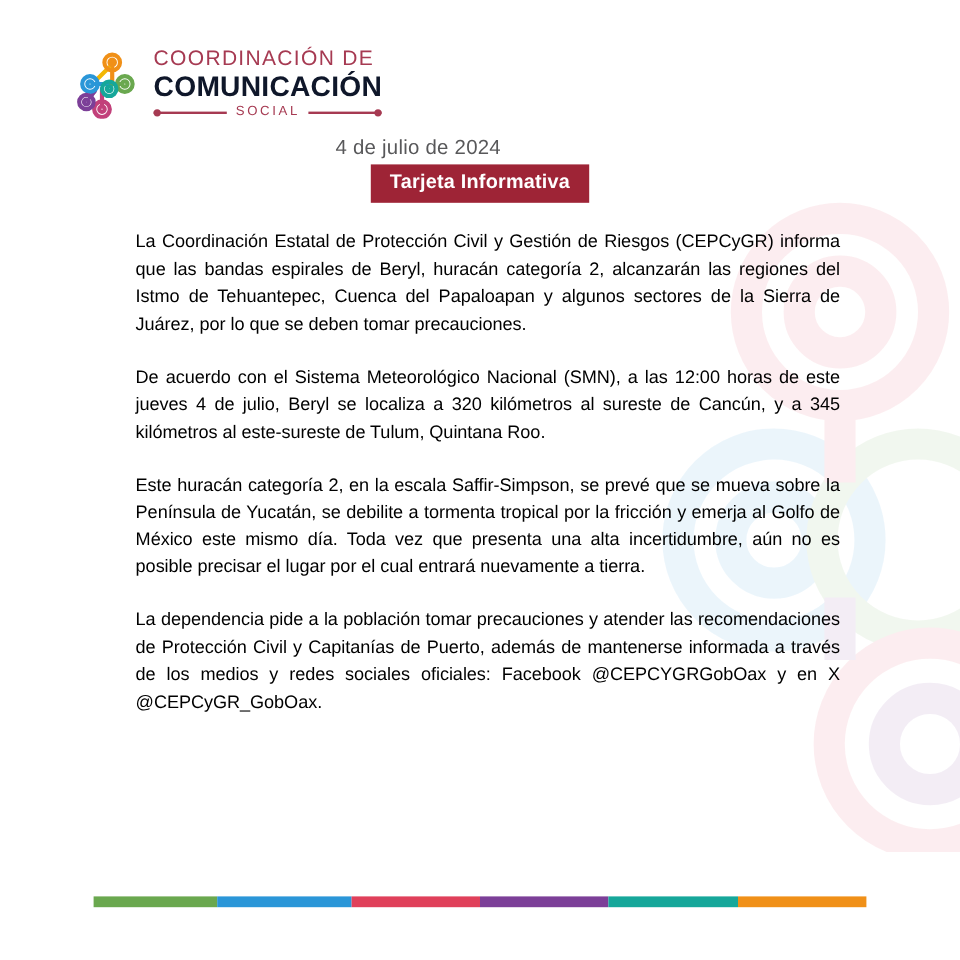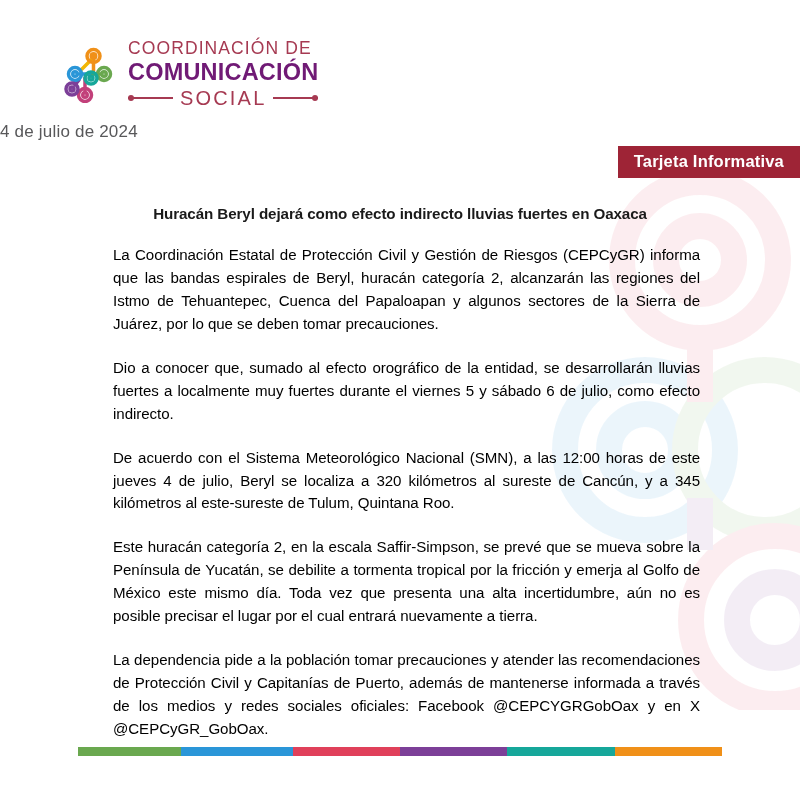--- a/index.html
+++ b/index.html
@@ -52,21 +52,21 @@
   }
   .logo-line1 {
     font-size: 17.5px;
     letter-spacing: 1.1px;
     color: #a63a52;
     font-weight: 400;
   }
   .logo-line2 {
     font-size: 23.5px;
     letter-spacing: 0.2px;
-    color: #701a75;
+    color: #0f172a;
     font-weight: 700;
     margin-top: 3px;
   }
   .logo-line3-wrap {
     display: flex;
     align-items: center;
     margin-top: 4px;
   }
   .logo-rule {
     height: 2px;
@@ -79,42 +79,42 @@
     position: absolute;
     top: -2px;
     width: 6px;
     height: 6px;
     border-radius: 50%;
     background: #a63a52;
   }
   .logo-rule.left::before { left: 0; }
   .logo-rule.right::before { right: 0; }
   .logo-line3 {
-    font-size: 20px;
+    font-size: 11px;
     letter-spacing: 2.2px;
     color: #a63a52;
     font-weight: 400;
     padding: 0 7px;
   }
 
   
   .date-row {
-    text-align: left;
+    text-align: center;
     padding-right: 103px;
     margin-top: 14px;
   }
   .date-text {
     font-size: 17px;
     color: #58585a;
     letter-spacing: 0.2px;
   }
 
   
   .banner-row {
-    text-align: right;
+    text-align: center;
     margin-top: 4px;
   }
   .banner {
     display: inline-block;
     background: #9e2436;
     color: #ffffff;
     font-size: 16.5px;
     font-weight: 600;
     padding: 6px 16px 7px 16px;
     letter-spacing: 0.2px;
@@ -215,25 +215,23 @@
   </div>
 
   <div class="date-row">
     <span class="date-text">4 de julio de 2024</span>
   </div>
 
   <div class="banner-row">
     <span class="banner">Tarjeta Informativa</span>
   </div>
 
-  <div class="headline">Huracán Beryl dejará como efecto indirecto lluvias fuertes en Oaxaca</div>
 
   <div class="body-wrap">
     <p class="para">La Coordinación Estatal de Protección Civil y Gestión de Riesgos (CEPCyGR) informa que las bandas espirales de Beryl, huracán categoría 2, alcanzarán las regiones del Istmo de Tehuantepec, Cuenca del Papaloapan y algunos sectores de la Sierra de Juárez, por lo que se deben tomar precauciones.</p>
-    <p class="para">Dio a conocer que, sumado al efecto orográfico de la entidad, se desarrollarán lluvias fuertes a localmente muy fuertes durante el viernes 5 y sábado 6 de julio, como efecto indirecto.</p>
     <p class="para">De acuerdo con el Sistema Meteorológico Nacional (SMN), a las 12:00 horas de este jueves 4 de julio, Beryl se localiza a 320 kilómetros al sureste de Cancún, y a 345 kilómetros al este-sureste de Tulum, Quintana Roo.</p>
     <p class="para">Este huracán categoría 2, en la escala Saffir-Simpson, se prevé que se mueva sobre la Península de Yucatán, se debilite a tormenta tropical por la fricción y emerja al Golfo de México este mismo día. Toda vez que presenta una alta incertidumbre, aún no es posible precisar el lugar por el cual entrará nuevamente a tierra.</p>
     <p class="para">La dependencia pide a la población tomar precauciones y atender las recomendaciones de Protección Civil y Capitanías de Puerto, además de mantenerse informada a través de los medios y redes sociales oficiales: Facebook @CEPCYGRGobOax y en X @CEPCyGR_GobOax.</p>
 
   </div>
 
   <div class="footer-bar">
       <div class="footer-seg" style="background: rgb(106, 168, 79); flex: 97 0 0px;"></div>
       <div class="footer-seg" style="background: rgb(42, 150, 216); flex: 105 0 0px;"></div>
       <div class="footer-seg" style="background: rgb(224, 64, 90); flex: 100 0 0px;"></div>

